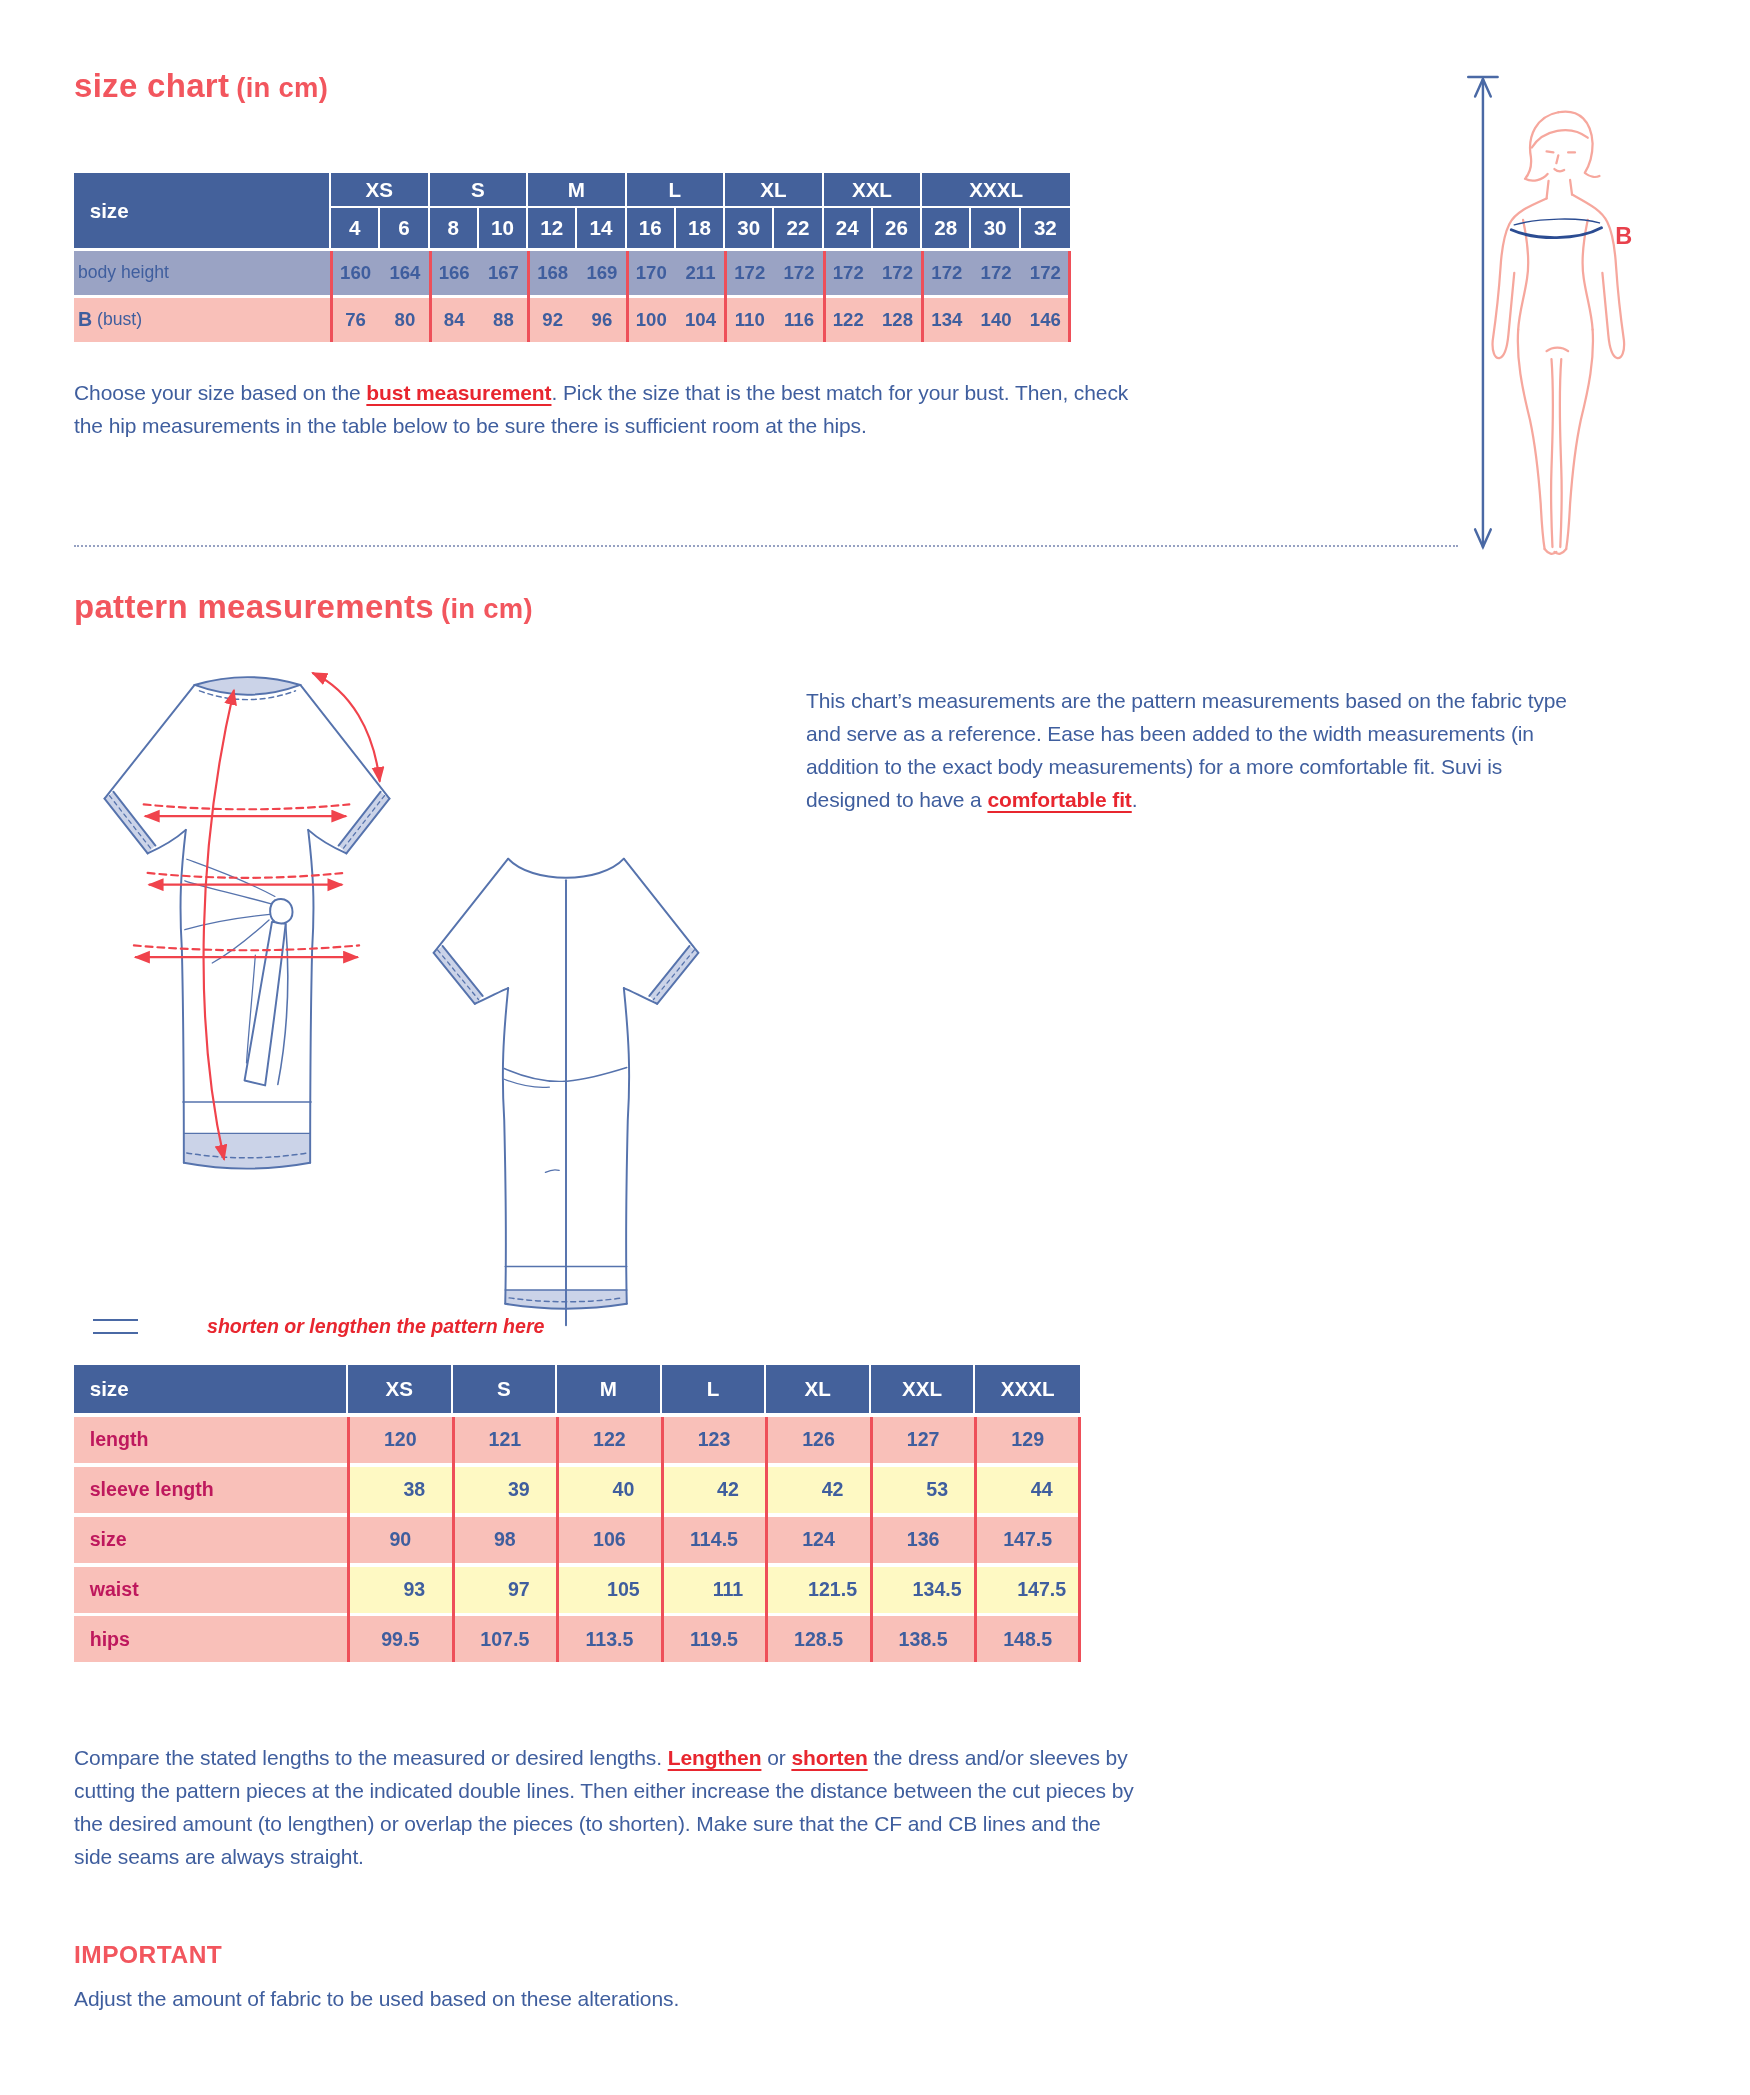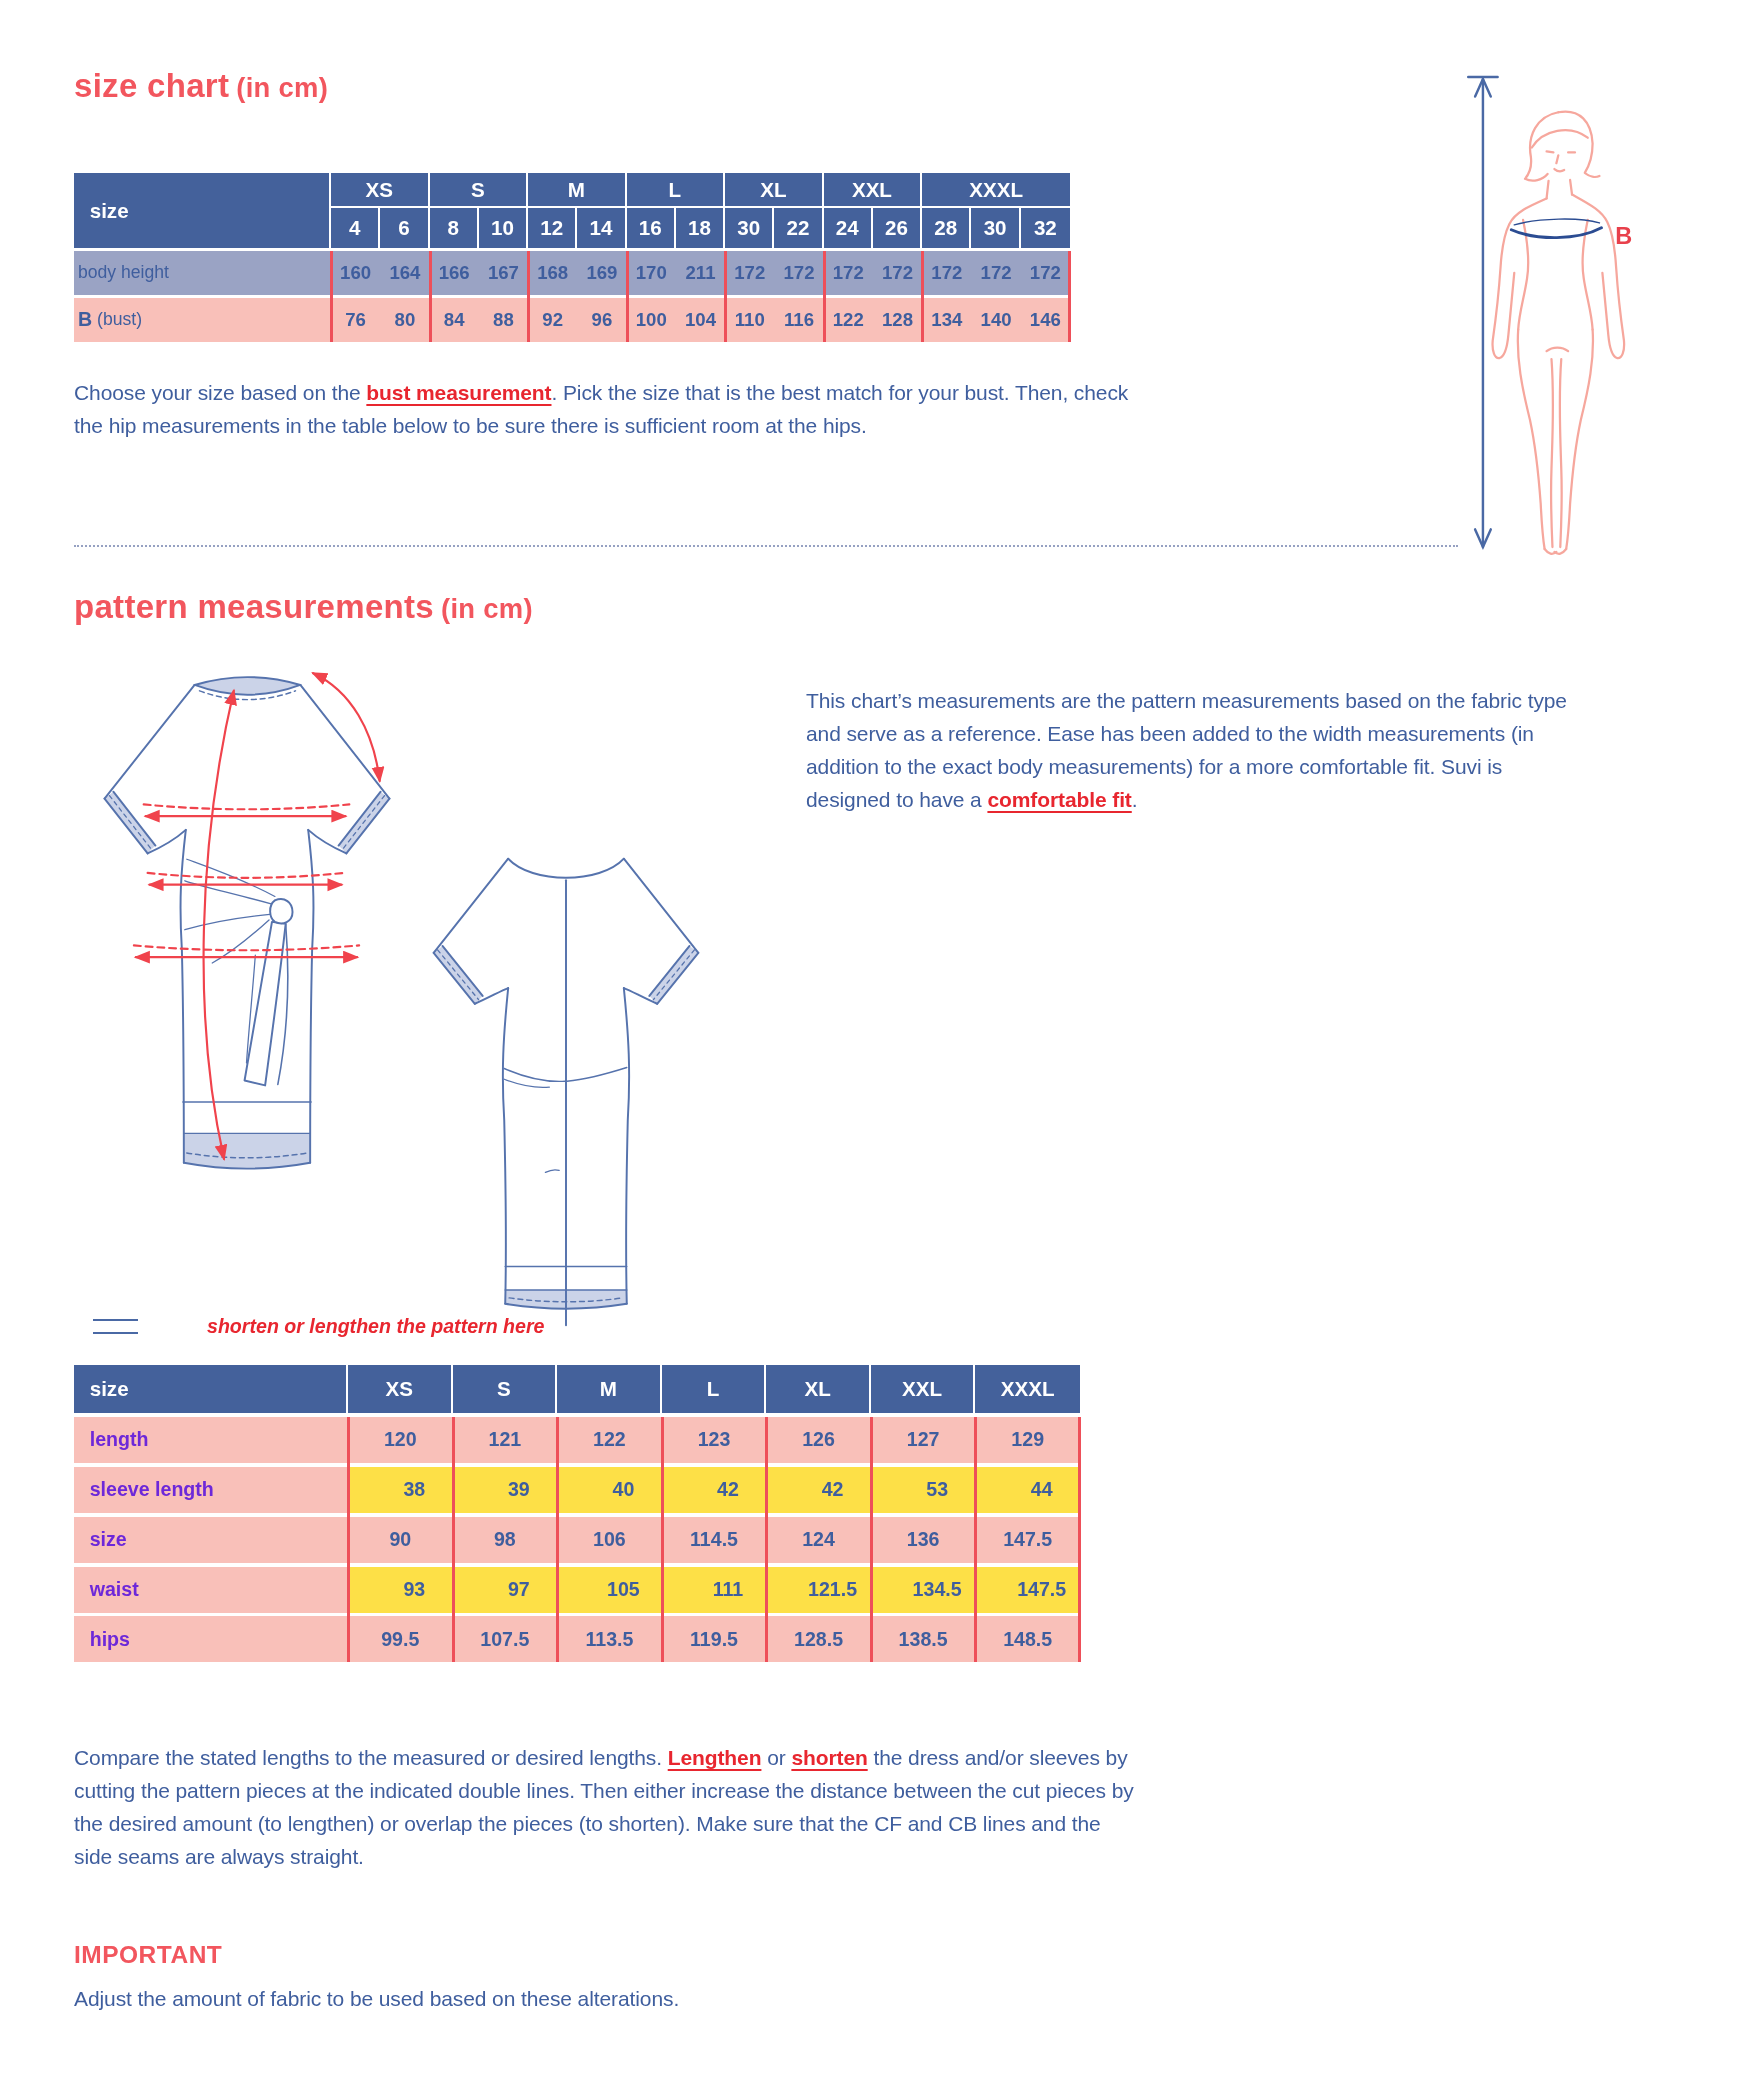--- a/index.html
+++ b/index.html
@@ -40,24 +40,24 @@
   .legend-text{color:#e8262f;font-size:19.6px;font-weight:700;font-style:italic;}
 
   
   #pm-table{width:1006px;}
   #pm-head{display:grid;grid-template-columns:274px repeat(7,1fr);height:48px;}
   .pmh{background:#44619b;color:#fff;font-weight:700;font-size:20.6px;display:flex;align-items:center;justify-content:center;border-right:2.9px solid #fff;}
   .pmh.corner{justify-content:flex-start;padding-left:15.7px;}
   .pmh.noR{border-right:none;}
   #pm-body{position:relative;margin-top:3.9px;display:flex;flex-direction:column;gap:3.9px;}
   .pm-row{display:grid;grid-template-columns:274px repeat(7,1fr);height:46px;}
-  .pm-label{background:#f9c0b9;display:flex;align-items:center;padding-left:15.7px;color:#6d28d9;font-weight:700;font-size:19.6px;}
+  .pm-label{background:#f9c0b9;display:flex;align-items:center;padding-left:15.7px;color:#be185d;font-weight:700;font-size:19.6px;}
   .pm-val{display:flex;align-items:center;justify-content:center;color:#3f5e9e;font-weight:700;font-size:19.6px;}
   .pm-row.odd .pm-val{background:#f9c0b9;}
-  .pm-row.even .pm-val{background:#fde047;padding-left:28px;}
+  .pm-row.even .pm-val{background:#fef9c3;padding-left:28px;}
 
   .imp-title{color:#f2565e;font-weight:800;font-size:24.5px;letter-spacing:0.5px;}
 </style>
 </head>
 <body>
 
 <div class="abs h1" style="left:74px;top:67px;">
   <span>size chart</span><span class="sub">(in cm)</span>
 </div>
 

